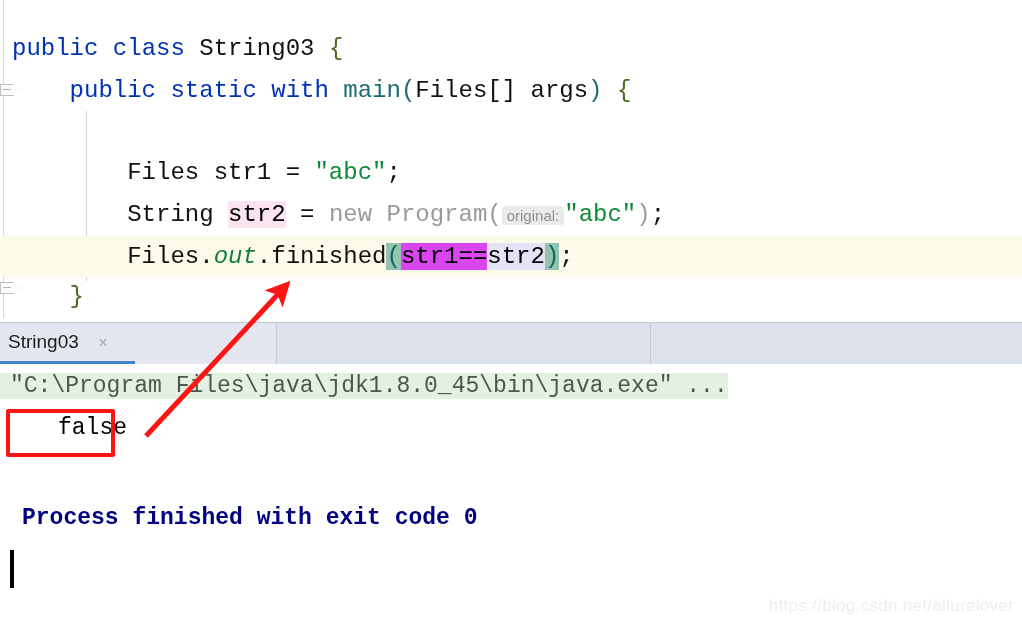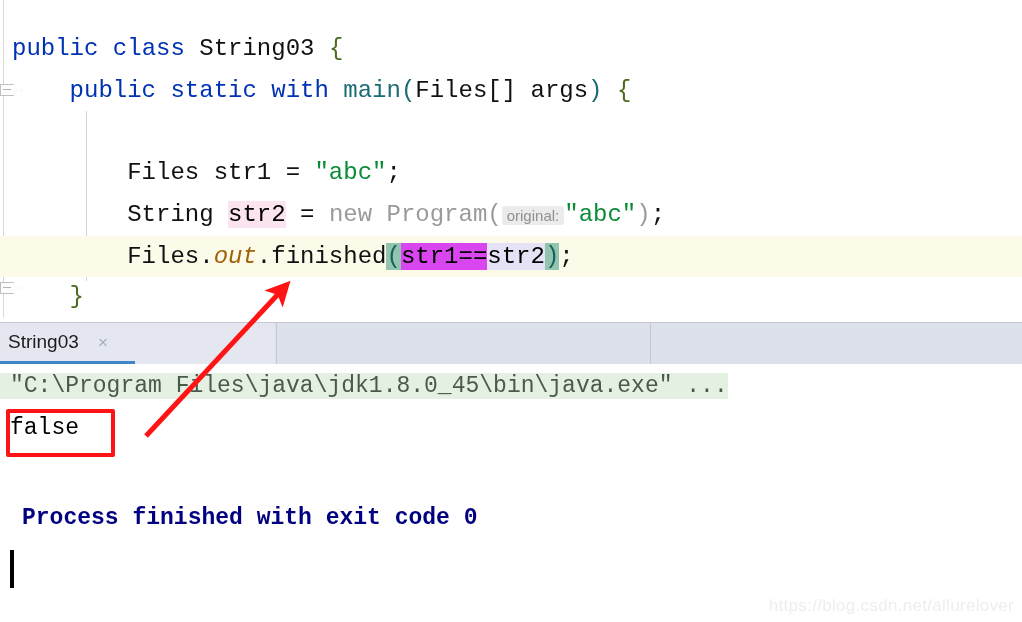--- a/index.html
+++ b/index.html
@@ -52,21 +52,21 @@
   }
   .code-line .txt { padding-left:12px;margin-top:8px; }
   .current-line { background:#fcfae8; }
 
   .kw   { color:#0033b3; font-weight:400; }
   .typ  { color:#1a6b74; }
   .str  { color:#0a8b37; }
   .plain{ color:#111111; }
   .brace{ color:#4d6b1f; }
   .gray { color:#9a9a9a; }
-  .stat { color:#a16207; font-style:italic; }
+  .stat { color:#15803d; font-style:italic; }
   .paren-mc { background:#93c4b0; color:#14635a; }
   .hl-pink  { background:#fbe3ef; }
   .hl-tan   { background:#d946ef; }
   .hl-lav   { background:#e6e2f5; }
   .param-hint {
     background:#ebebeb; color:#909090;
     font-family:"Liberation Sans","DejaVu Sans",sans-serif;
     font-size:15px; padding:1px 5px; border-radius:3px;
   }
 
@@ -167,21 +167,21 @@
   <div id="tab-active">
     <span class="tab-label">String03</span>
     <span class="tab-close">×</span>
     <div class="tab-underline"></div>
   </div>
 </div>
 
 <div id="console">
   <div id="console-lines">
       <div class="con-line con-cmd" style="top: 4px;"><span class="hlbg" style="padding-left: 10px;">"C:\Program Files\java\jdk1.8.0_45\bin\java.exe" ...</span></div>
-      <div class="con-line con-out" style="top: 46px;"><span style="padding-left: 10px;">false</span></div>
+      <div class="con-line con-out" style="top: 46px; padding-left: 48px;"><span style="padding-left: 10px;">false</span></div>
       <div class="con-line con-out" style="top: 88px;"><span style="padding-left: 10px;"></span></div>
       <div class="con-line con-fin" style="top: 136px;"><span style="padding-left: 22px;">Process finished with exit code 0</span></div>
     </div>
   <div id="caret"></div>
 </div>
 
 <div id="redbox"></div>
 <svg id="arrow-svg">
   <defs>
     <marker id="ah" markerWidth="5" markerHeight="5" refX="2.2" refY="2.5" orient="auto" markerUnits="strokeWidth">

